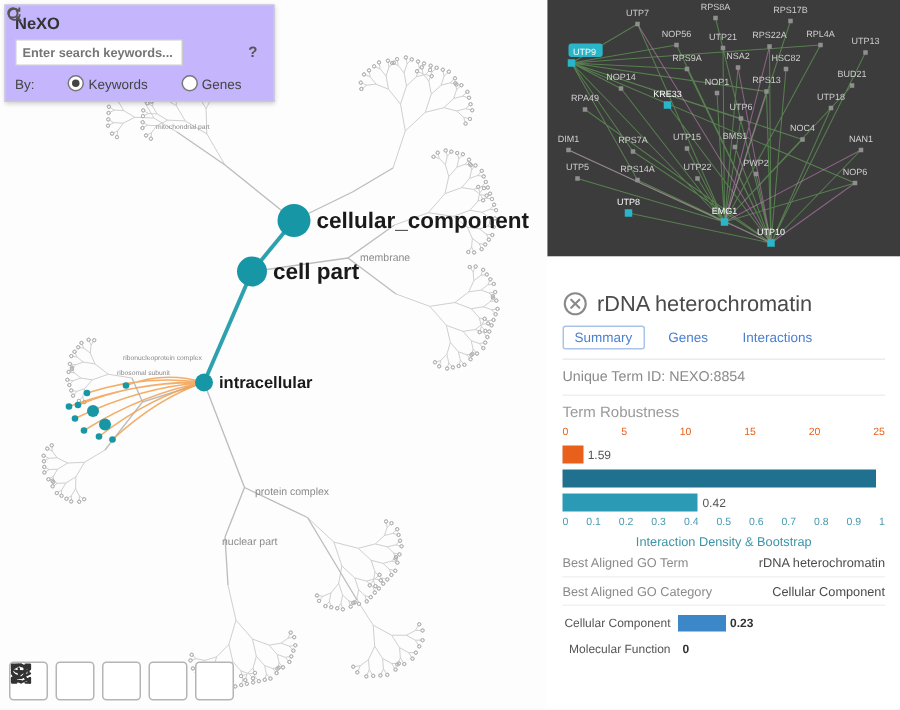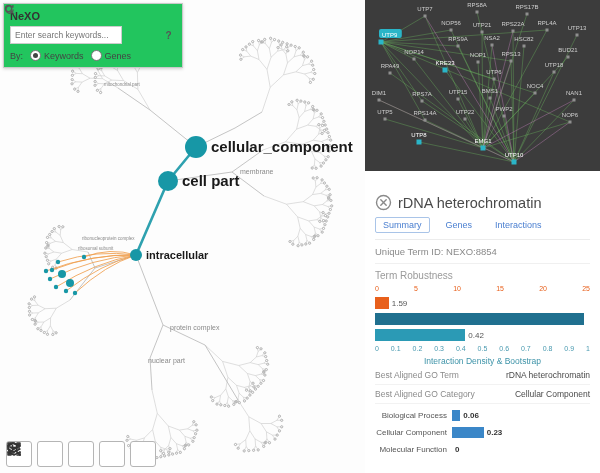--- a/index.html
+++ b/index.html
@@ -3,30 +3,30 @@
 <meta charset="utf-8">
 <style>
   html,body{margin:0;padding:0;}
   body{font-family:"Liberation Sans",sans-serif;background:#e9e9e9;}
   .app{position:relative;width:600px;height:473px;overflow:hidden;background:#fff;}
 
   
   .tree-pane{position:absolute;left:0;top:0;width:365px;height:473px;background:#fdfdfd;}
   .tree-pane svg{position:absolute;left:0;top:0;}
 
-  .search-card{position:absolute;left:3px;top:3px;width:180px;background:#22c55e;
+  .search-card{position:absolute;left:3px;top:3px;width:180px;background:#c4b5fd;
     border:1px solid #c9c9c9;box-shadow:0 1px 3px rgba(0,0,0,.18);padding:6px;z-index:5;box-sizing:border-box;}
   .brand{font-size:11px;font-weight:bold;color:#333;margin-bottom:4px;}
   .search-row{display:flex;align-items:center;gap:3px;}
   .search-row input{flex:1;min-width:0;font-size:8.5px;padding:3px 4px;border:1px solid #ccc;color:#555;
-    font-family:"Liberation Sans",sans-serif;outline:none;}
+    font-family:"Liberation Sans",sans-serif;outline:none;font-weight:bold;}
   .sicon{width:15px;height:15px;display:flex;align-items:center;justify-content:center;cursor:pointer;color:#555;}
   .sicon svg{width:11px;height:11px;stroke:#555;fill:none;stroke-width:1.4;}
   .help-glyph{font-size:10px;font-weight:bold;color:#555;}
-  .by-row{display:flex;align-items:center;gap:7px;font-size:9px;color:#444;margin-top:6px;}
+  .by-row{display:flex;align-items:center;gap:22px;font-size:9px;color:#444;margin-top:6px;}
   .by-row label{display:flex;align-items:center;gap:3px;cursor:pointer;}
   .radio{width:9px;height:9px;border:1px solid #777;border-radius:50%;display:inline-block;position:relative;background:#fff;}
   .radio.checked::after{content:"";position:absolute;left:1.5px;top:1.5px;width:5px;height:5px;border-radius:50%;background:#444;}
 
   .toolbar{position:absolute;left:6px;bottom:6px;display:flex;gap:5px;z-index:5;}
   .tbtn{width:26px;height:26px;background:#fff;border:1px solid #b5b5b5;border-radius:3px;
     display:flex;align-items:center;justify-content:center;cursor:pointer;box-sizing:border-box;}
   .tbtn svg{width:16px;height:16px;stroke:#333;fill:none;stroke-width:1.5;stroke-linecap:round;stroke-linejoin:round;}
 
   
@@ -323,27 +323,20 @@
             <div class="k">Best Aligned GO Term</div>
             <div class="v">rDNA heterochromatin</div>
           </div>
           <div class="go-row">
             <div class="k">Best Aligned GO Category</div>
             <div class="v">Cellular Component</div>
           </div>
         </div>
       <div class="go-chart" id="goChart">
           <div class="gbar-row">
-            <div class="gbar-cat">Biological Process</div>
-            <div class="gbar-area">
-              <div class="gbar" style="width: 6%;"></div>
-              <div class="gbar-val">0.06</div>
-            </div>
-          </div>
-          <div class="gbar-row">
             <div class="gbar-cat">Cellular Component</div>
             <div class="gbar-area">
               <div class="gbar" style="width: 23%;"></div>
               <div class="gbar-val">0.23</div>
             </div>
           </div>
           <div class="gbar-row">
             <div class="gbar-cat">Molecular Function</div>
             <div class="gbar-area">
               <div class="gbar" style="width: 0%;"></div>

